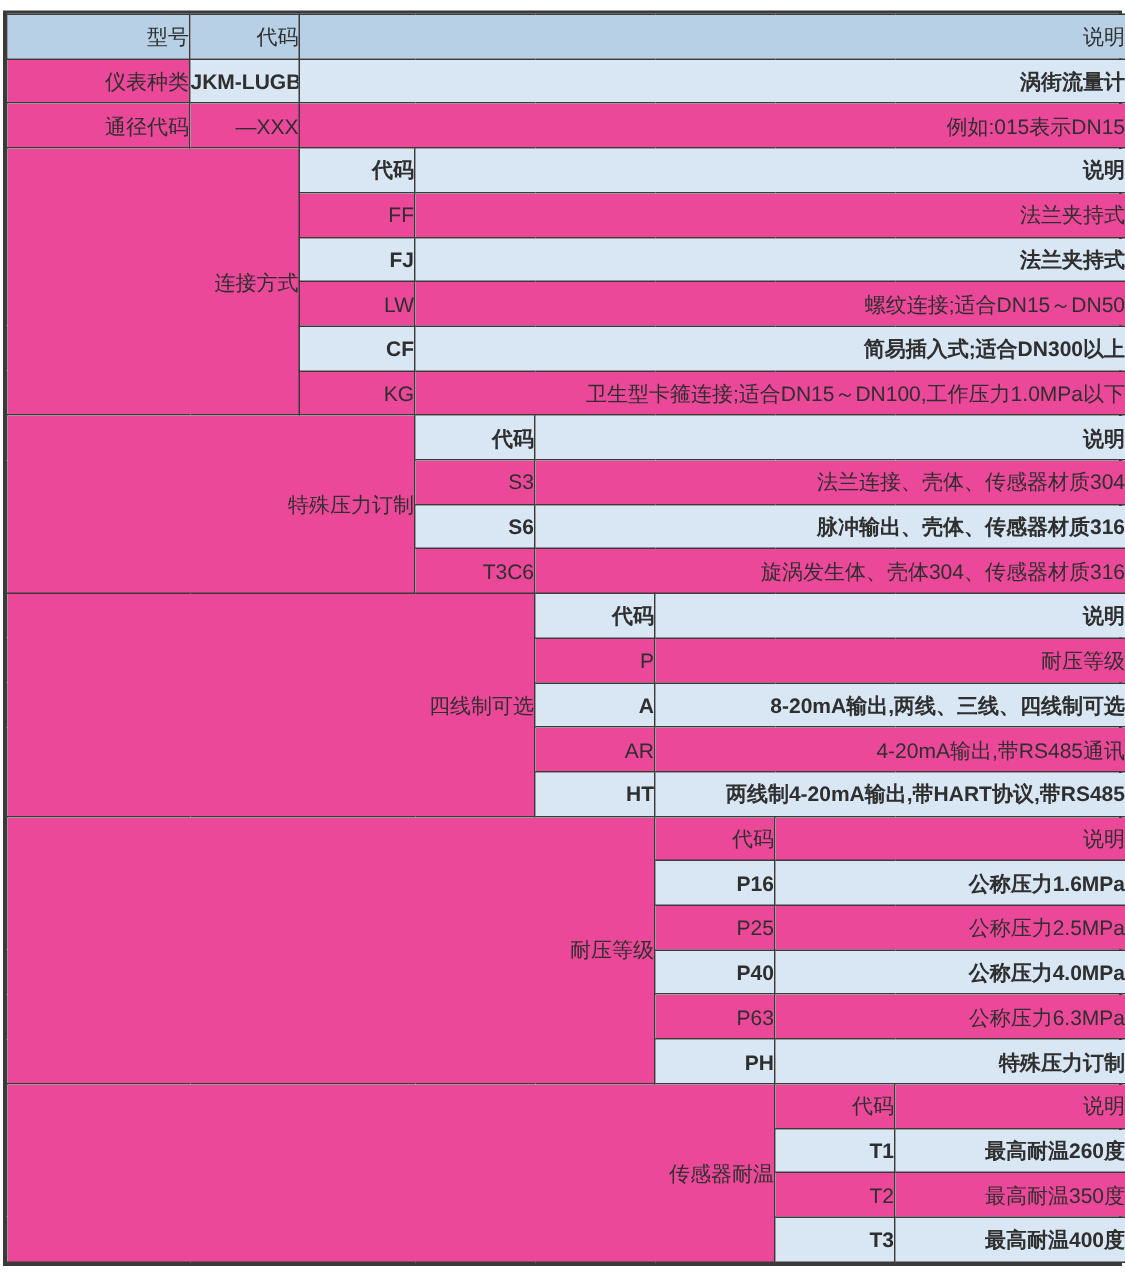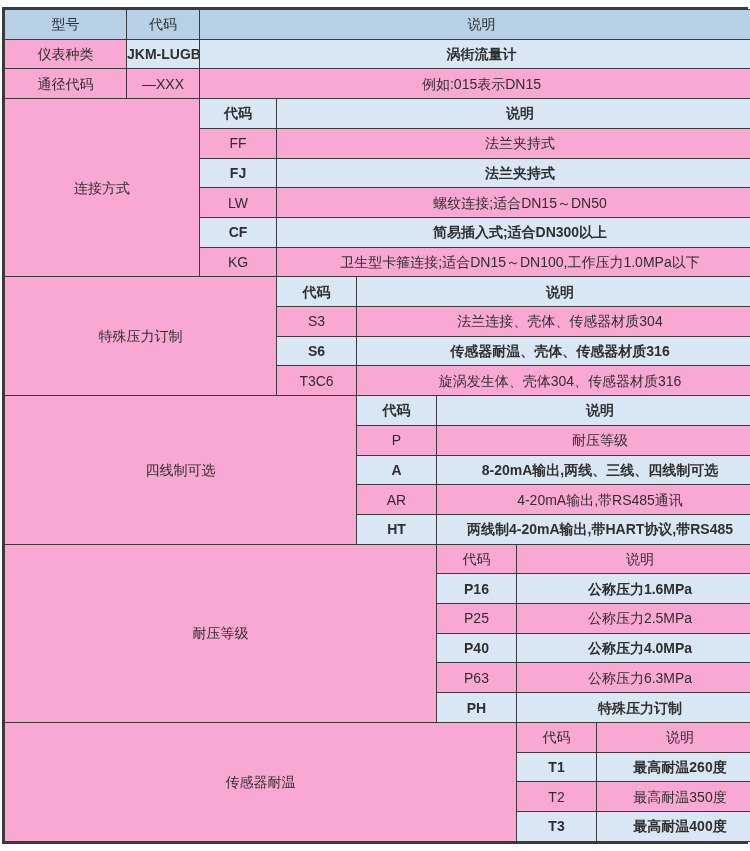--- a/index.html
+++ b/index.html
@@ -31,25 +31,25 @@
   td{
     border:1px solid var(--border);
     font-size:14px;
     line-height:1;
     padding:0;
     overflow:hidden;
     white-space:nowrap;
     vertical-align:middle;
     background:#ffffff;
   }
-  td.code,td.label{text-align:center;}
-  td.desc{text-align:center;padding-left:13px;}
+  td.code,td.label{text-align:right;}
+  td.desc{text-align:right;padding-left:13px;}
   td.hdr{background:var(--header-bg);}
   td.s{background:var(--stripe-bg);font-weight:bold;}
-  td.w{background:#f9a8d4;}
+  td.w{background:#ec4899;}
 </style>
 </head>
 <body>
 
 <div class="wrap">
 <table>
   <colgroup>
     <col style="width:122px">
         <col style="width:73px">
         <col style="width:77px">
@@ -108,21 +108,21 @@
     <td class="w label" colspan="3" rowspan="4">特殊压力订制</td>
     <td class="s code">代码</td>
     <td class="s desc" colspan="4">说明</td>
   </tr>
   <tr>
     <td class="w code">S3</td>
     <td class="w desc" colspan="4">法兰连接、壳体、传感器材质304</td>
   </tr>
   <tr>
     <td class="s code">S6</td>
-    <td class="s desc" colspan="4">传感器耐温、壳体、传感器材质316</td>
+    <td class="s desc" colspan="4">脉冲输出、壳体、传感器材质316</td>
   </tr>
   <tr>
     <td class="w code">T3C6</td>
     <td class="w desc" colspan="4">旋涡发生体、壳体304、传感器材质316</td>
   </tr>
 
   <tr>
     <td class="w label" colspan="4" rowspan="5">四线制可选</td>
     <td class="s code">代码</td>
     <td class="s desc" colspan="3">说明</td>

